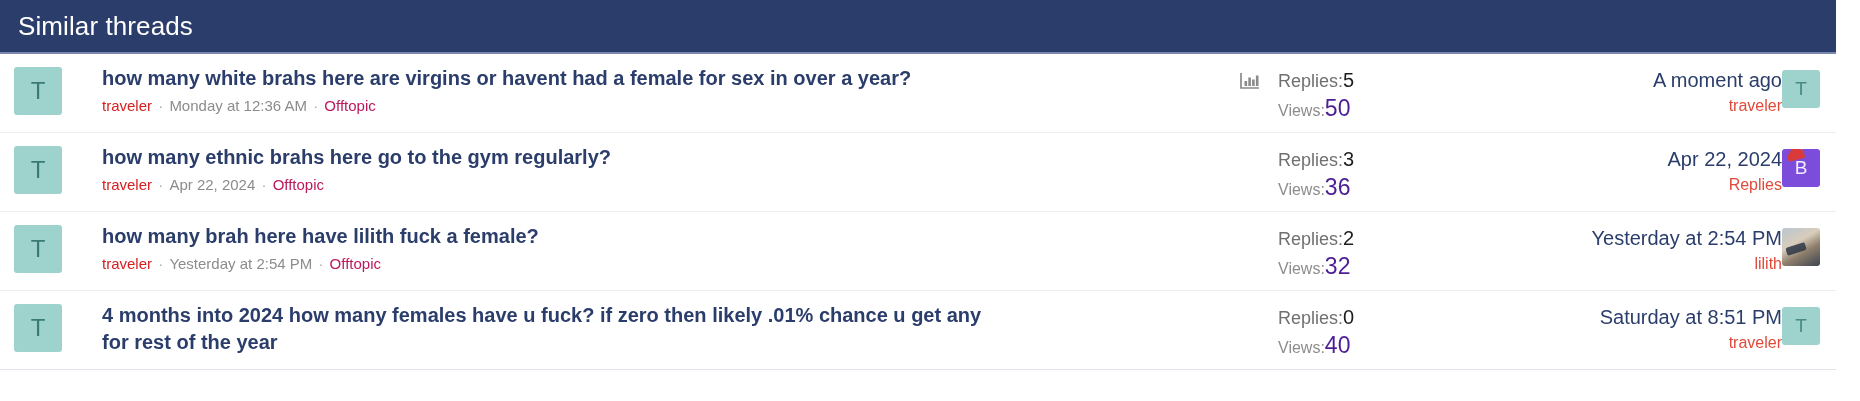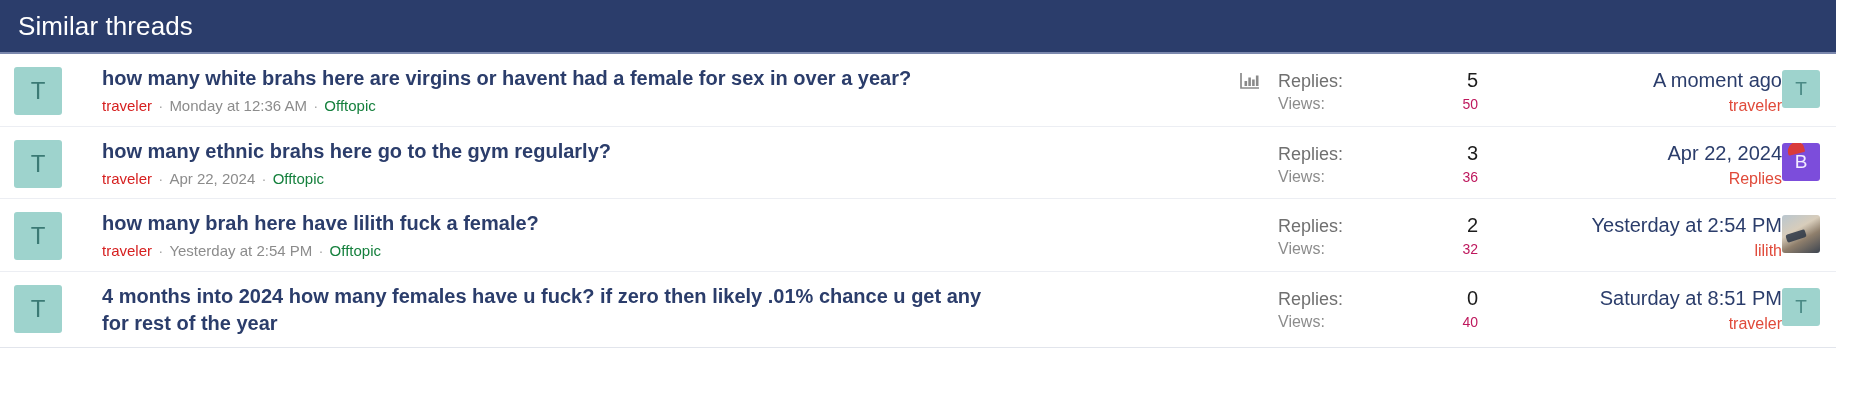--- a/index.html
+++ b/index.html
@@ -100,60 +100,59 @@
   }
   .thread-meta {
     margin-top: 4px;
     font-size: 15px;
     color: #8c8c8c;
     line-height: 1.3;
     white-space: nowrap;
   }
   .thread-meta .author { color: #d62020; }
   .thread-meta .sep { color: #a9a9a9; padding: 0 2px; }
-  .thread-meta .forum { color: #15803d; margin-top: 7px; }
+  .thread-meta .forum { color: #be185d; margin-top: 7px; }
 
   
   .poll-col {
     flex: 0 0 44px;
     display: flex;
     justify-content: center;
     padding-top: 8px;
   }
   .poll-icon { display: block; }
   .poll-icon.hidden { visibility: hidden; }
 
   
   .stats {
     flex: 0 0 220px;
     padding-top: 5px;
     padding-left: 6px;
   }
   .stat-line {
     display: flex;
-    justify-content: space-between;
     align-items: baseline;
   }
   .stat-line.primary .stat-label {
     font-size: 18px;
     color: #707070;
   }
   .stat-line.primary .stat-value {
     font-size: 20px;
     color: #1d1d1d;
     font-weight: 400;
   }
   .stat-line.secondary { margin-top: 3px; }
   .stat-line.secondary .stat-label {
     font-size: 16px;
     color: #8c8c8c;
   }
   .stat-line.secondary .stat-value {
-    font-size: 14px;
-    color: #be185d;
+    font-size: 23px;
+    color: #4c1d95;
   }
   .stat-value { padding-right: 14px; }
 
   
   .lastpost {
     flex: 0 0 290px;
     text-align: right;
     padding-top: 4px;
   }
   .lastpost-date {

